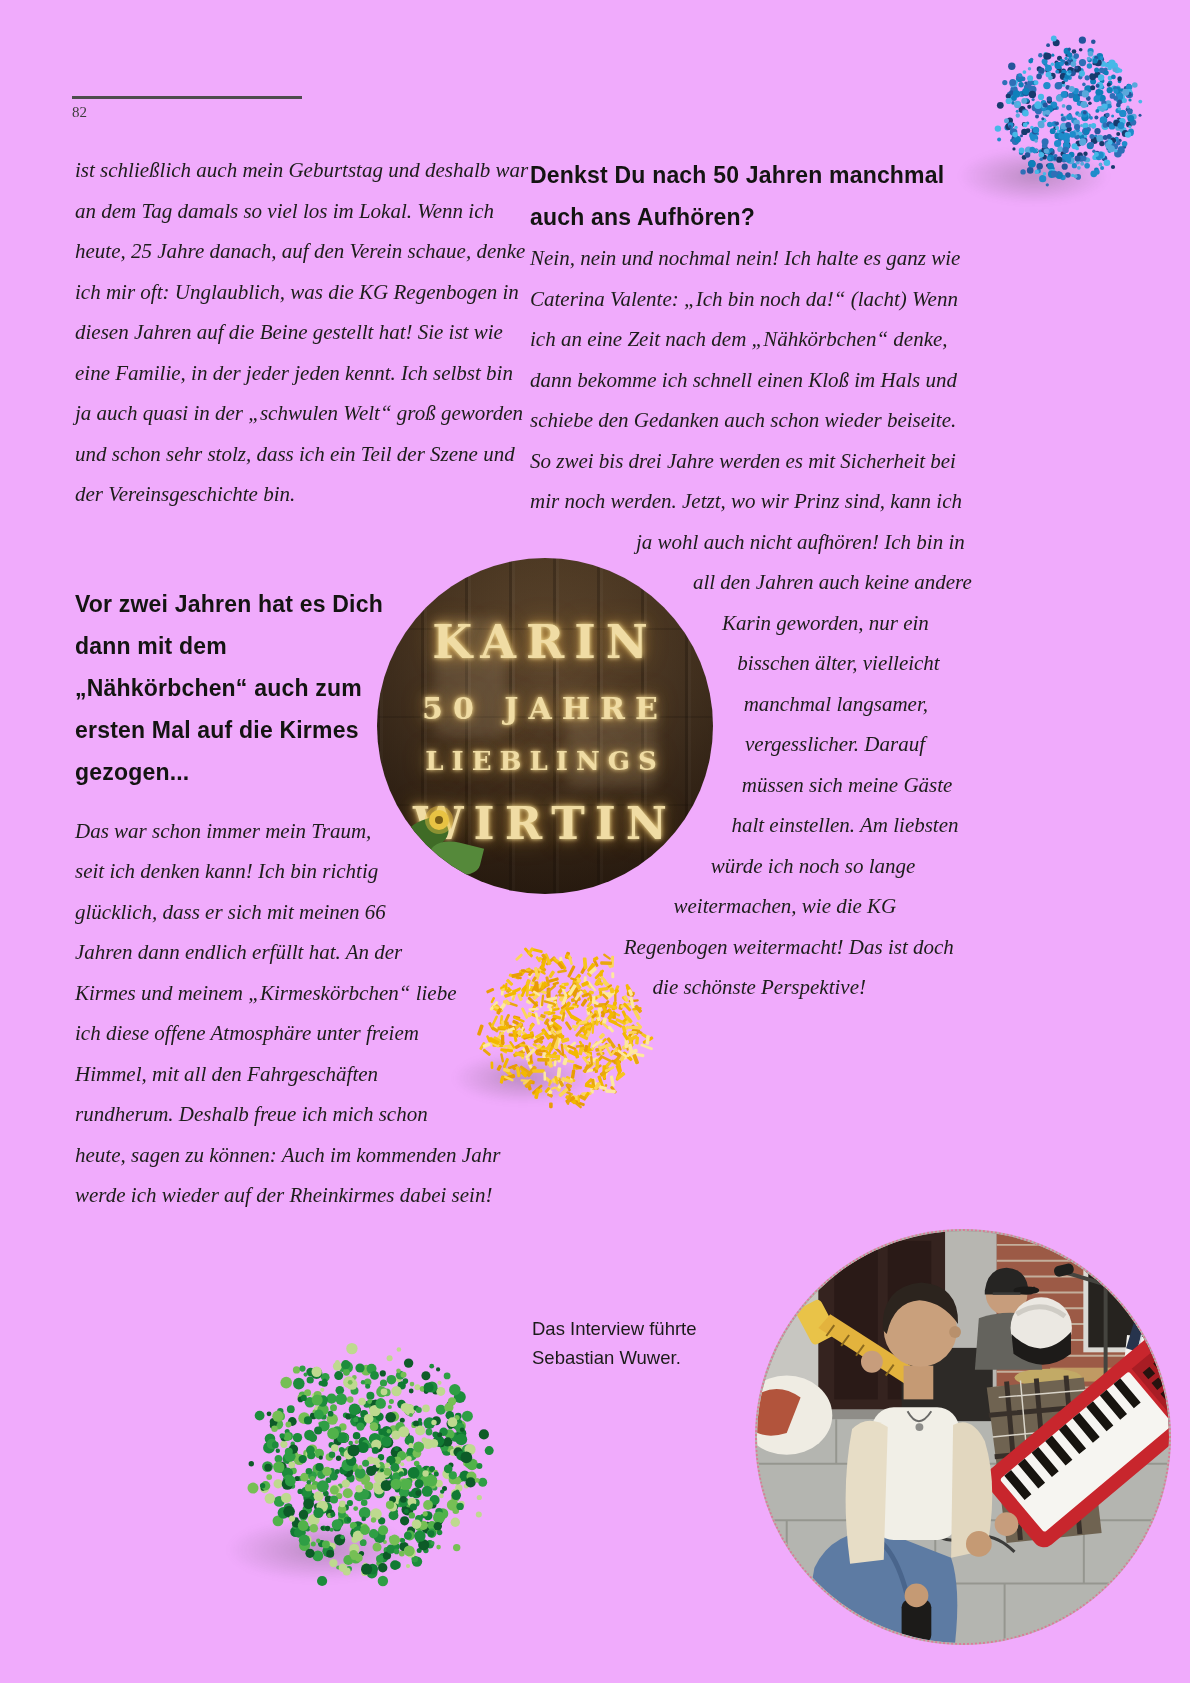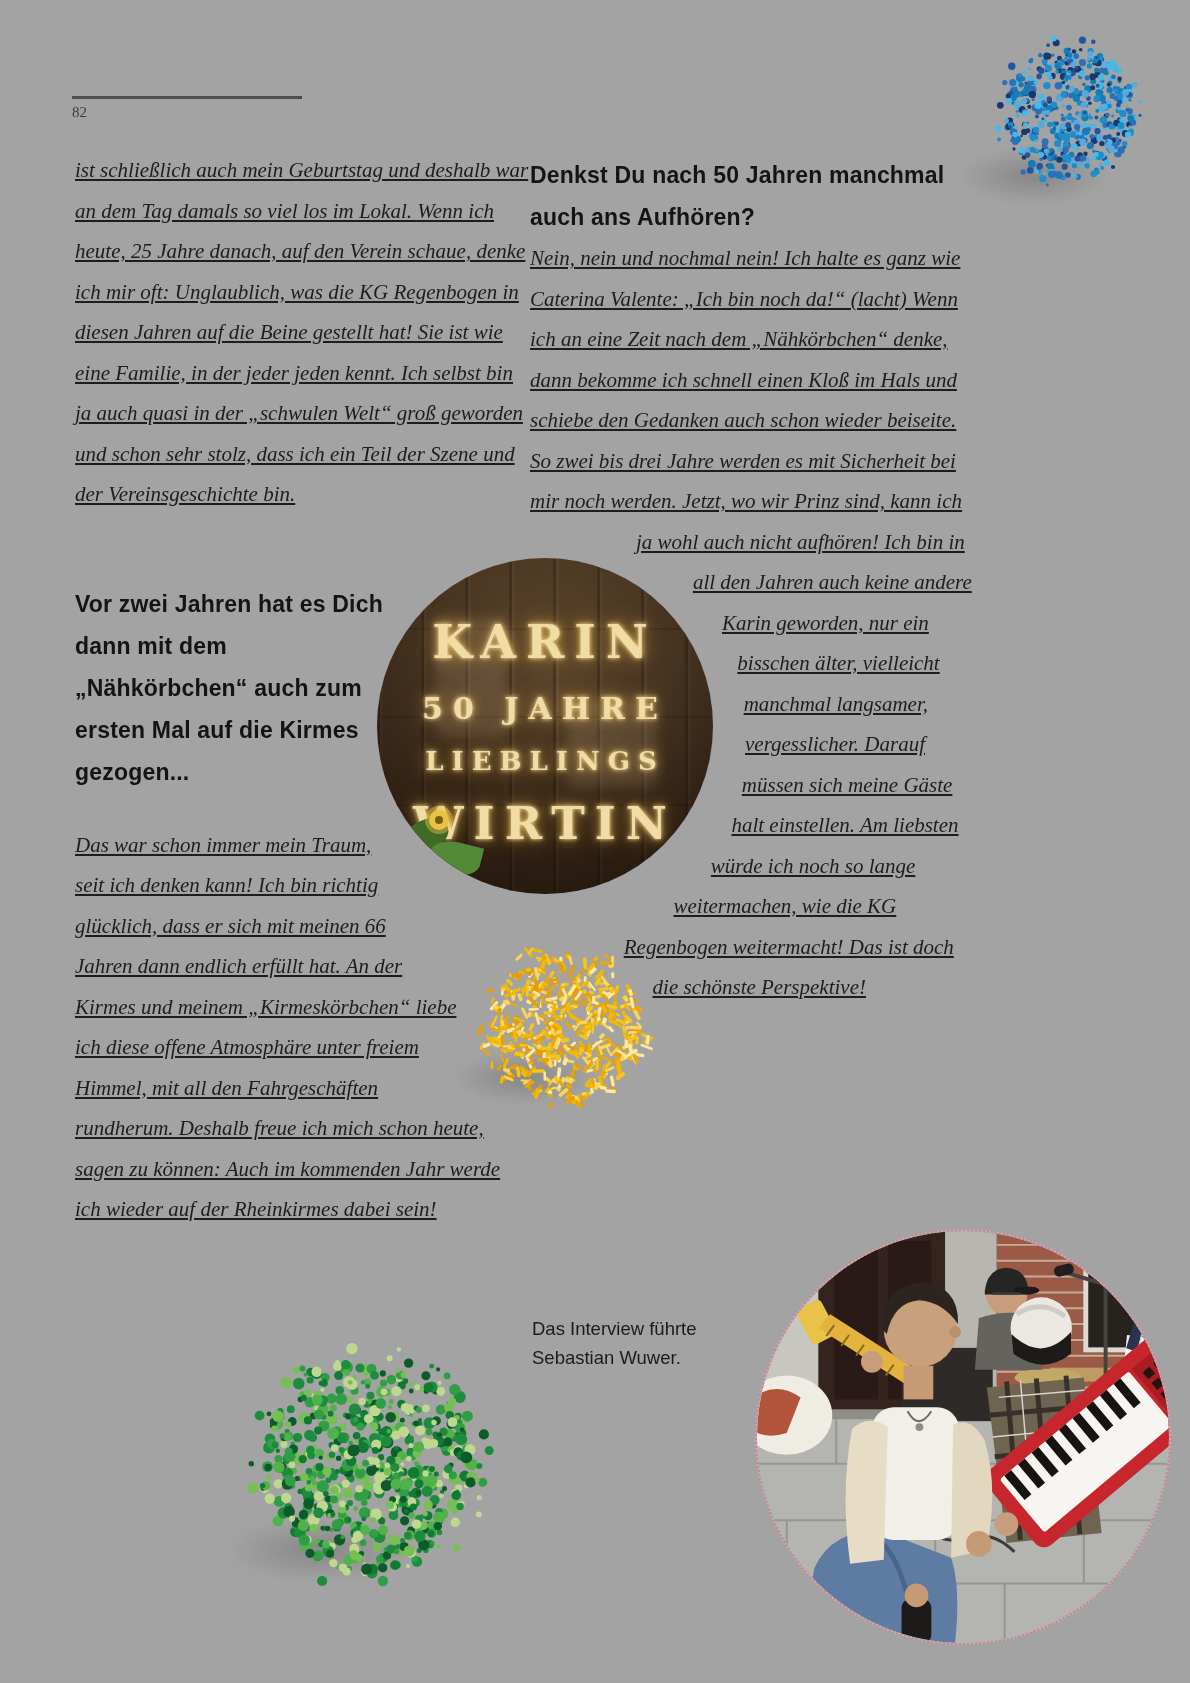--- a/index.html
+++ b/index.html
@@ -1,30 +1,30 @@
 <!DOCTYPE html>
 <html><head>
 <meta charset="utf-8">
 <style>
   html,body{margin:0;padding:0;background:#ffffff;}
-  .page{position:relative;width:1190px;height:1683px;background:#a3a3a3;overflow:hidden;
+  .page{position:relative;width:1190px;height:1683px;background:#f0abfc;overflow:hidden;
         font-family:"Liberation Serif","DejaVu Serif",serif;color:#1d1d1b;}
 
   
   .rule{position:absolute;left:72px;top:96px;width:230px;height:3px;background:#4d4d4d;}
   .pagenum{position:absolute;left:72px;top:103px;font:400 15px/18px "Liberation Serif",serif;color:#3d3d3b;}
 
   
   .col{position:absolute;}
   .col-left{left:75px;top:150px;width:455px;}
   .col-right{left:530px;top:154px;width:448px;}
-  .col p.serif{font:italic 21px/40.5px "Liberation Serif","DejaVu Serif",serif;color:#1d1d1b;margin:0;text-align:left;text-decoration:underline;}
+  .col p.serif{font:italic 21px/40.5px "Liberation Serif","DejaVu Serif",serif;color:#1d1d1b;margin:0;text-align:left;}
   .col h2{font:700 23px/42px "Liberation Sans","DejaVu Sans",sans-serif;color:#141412;margin:0;letter-spacing:.2px;}
   .col-left h2{margin-top:68px;}
-  .col-left p.p2{margin-top:32px;}
+  .col-left p.p2{margin-top:18px;}
   .col-right p.serif{margin-top:0;}
 
   
   .wrapshape{background:transparent;}
   .shape-left{float:right;width:160px;height:970px;
     shape-outside:polygon(160px 392px,95px 408px,49px 438px,16px 478px,0px 518px,0px 638px,16px 678px,49px 718px,85px 743px,52px 758px,45px 790px,110px 802px,104px 876px,110px 948px,160px 966px);}
   .shape-right{float:left;width:220px;height:985px;
     shape-outside:polygon(0px 385px,15px 382px,120px 412px,167px 452px,194px 492px,210px 537px,215px 582px,210px 627px,194px 672px,167px 712px,120px 752px,62px 777px,36px 789px,101px 816px,124px 856px,128px 881px,121px 916px,96px 951px,60px 968px,36px 975px,0px 975px);}
 
   .credit{position:absolute;left:532px;top:1314px;width:235px;

